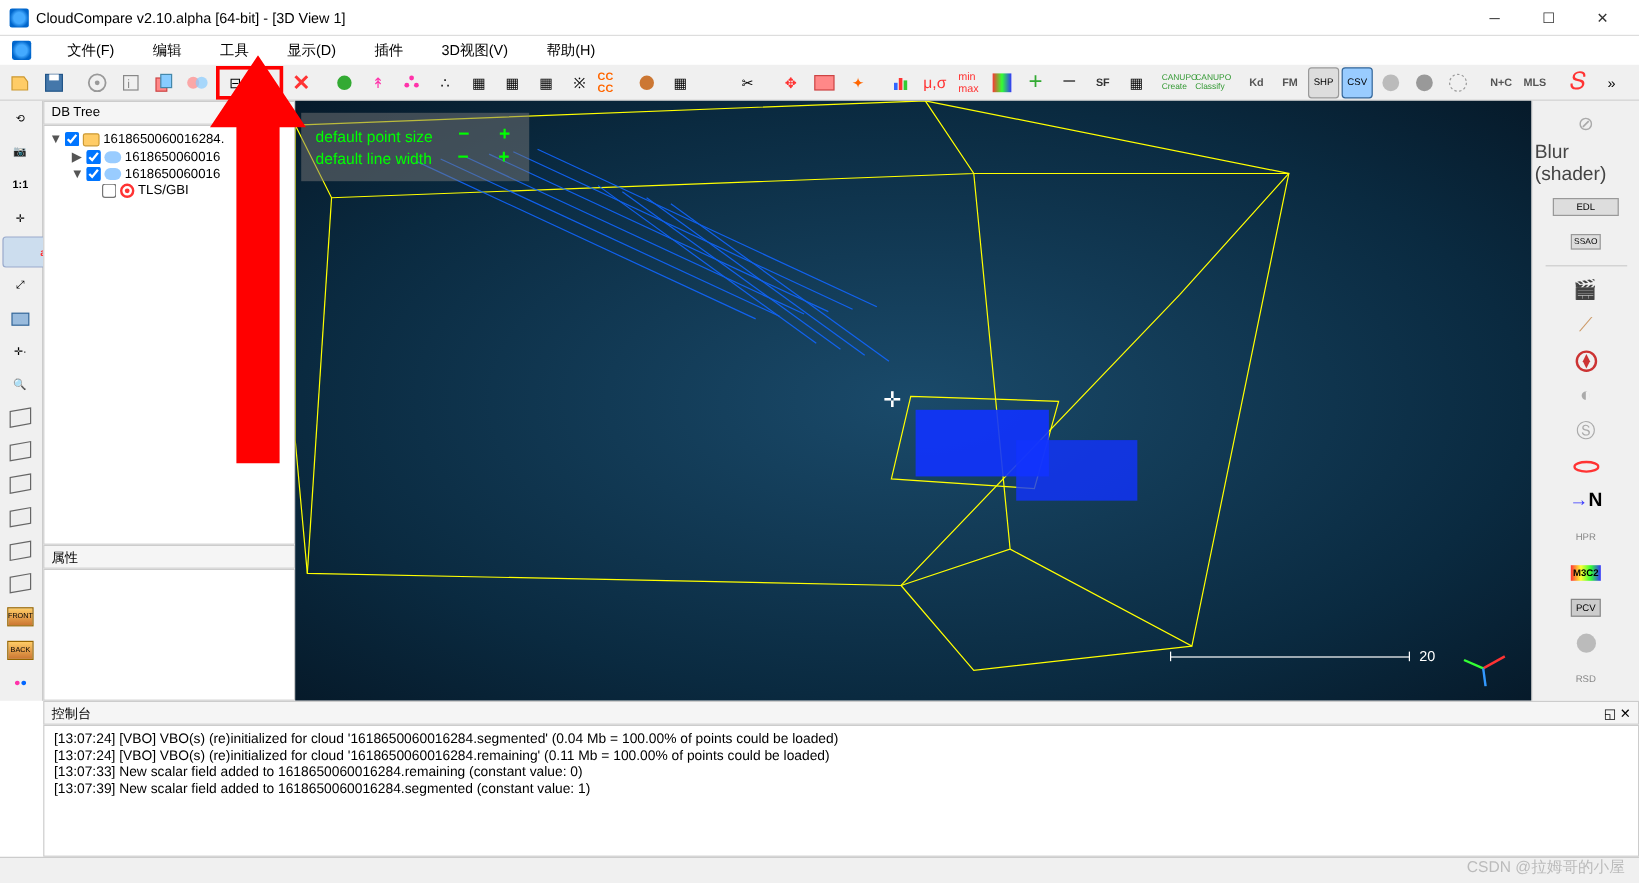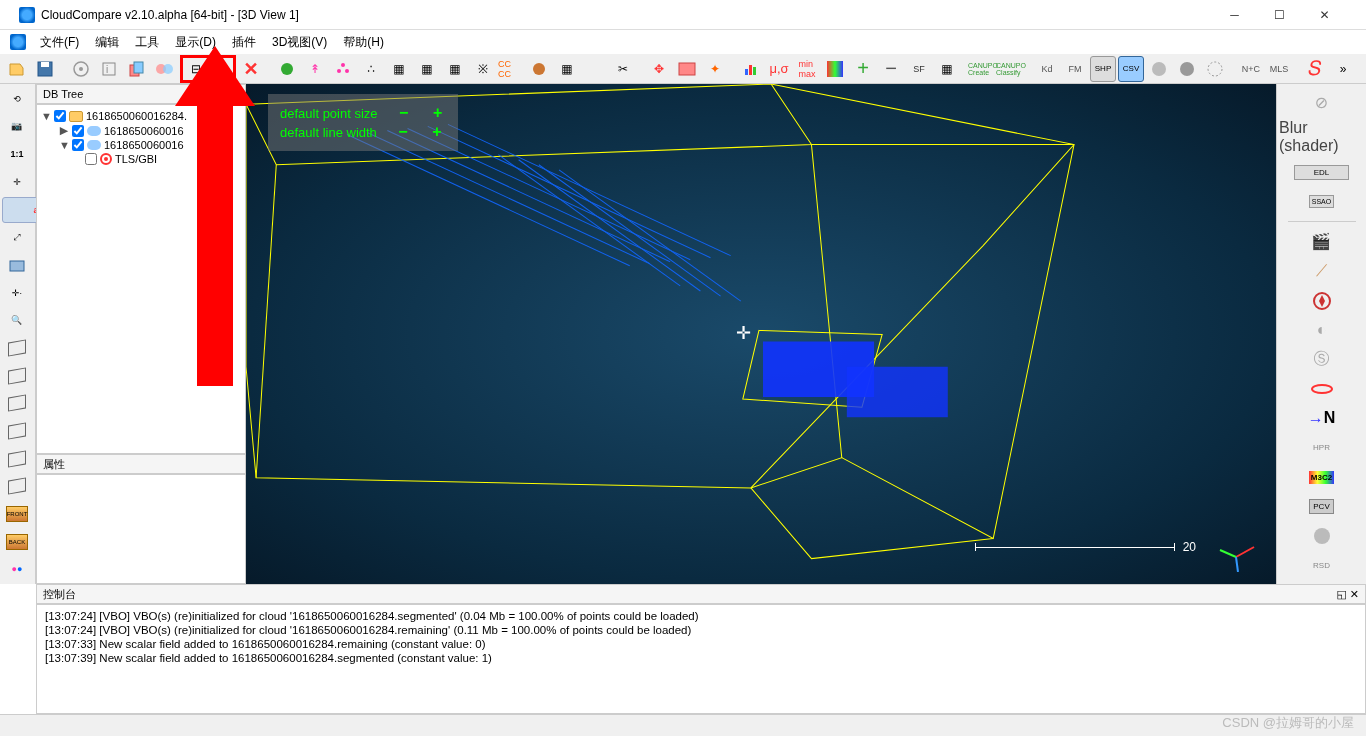--- a/index.html
+++ b/index.html
@@ -1,35 +1,35 @@
 <!DOCTYPE html>
 <html><head>
 <meta charset="utf-8">
 <style>
 * { box-sizing: border-box; margin: 0; padding: 0; font-family: "Microsoft YaHei", Tahoma, sans-serif; }
 body { background: #fff; width: 1366px; height: 736px; overflow: hidden; font-size: 12px; }
 
 
-.titlebar { height: 30px; display: flex; align-items: center; padding: 0 19px; border-bottom: 1px solid #ddd; }
+.titlebar { height: 30px; display: flex; align-items: center; padding: 0 8px; border-bottom: 1px solid #ddd; }
 .titlebar .app-icon { width: 16px; height: 16px; background: radial-gradient(circle, #4af 40%, #06c 70%); border-radius: 2px; margin-right: 6px; }
 .titlebar .title { flex: 1; font-size: 12px; }
 .titlebar .win-controls { display: flex; gap: 0; }
 .titlebar .win-btn { width: 45px; height: 30px; display: flex; align-items: center; justify-content: center; color: #333; }
 
 
 .menubar { height: 24px; display: flex; align-items: center; padding: 0 4px; font-size: 12px; }
 .menubar .app-icon-small { width: 16px; height: 16px; background: radial-gradient(circle, #4af 40%, #06c 70%); border-radius: 2px; margin: 0 6px; }
-.menubar .menu-item { padding: 2px 8px; }
+.menubar .menu-item { padding: 2px 8px; margin-left: 16px; }
 
 
 .toolbar { height: 30px; display: flex; align-items: center; padding: 2px 4px; border-bottom: 1px solid #ccc; gap: 2px; background: #f0f0f0; }
 .toolbar .tb-btn { width: 26px; height: 26px; display: flex; align-items: center; justify-content: center; border-radius: 3px; position: relative; }
 .toolbar .sep { width: 6px; }
 .toolbar .tb-highlight { border: 3px solid #f00; width: 56px; height: 28px; display: flex; align-items: center; justify-content: center; gap: 2px; }
-.tb-text { font-size: 9px; font-weight: normal; }
+.tb-text { font-size: 9px; font-weight: bold; }
 
 
 .main { display: flex; height: 500px; }
 
 
 .left-vtoolbar { width: 36px; background: #f0f0f0; border-right: 1px solid #ccc; display: flex; flex-direction: column; padding: 2px; gap: 2px; }
 .left-vtoolbar .vtb-btn { width: 30px; height: 30px; display: flex; align-items: center; justify-content: center; border-radius: 3px; font-size: 9px; }
 .left-vtoolbar .vtb-btn.active { background: #cde; border: 1px solid #9ac; padding-left: 40px; }
 .cube-icon { width: 18px; height: 14px; border: 1.5px solid #666; transform: skewY(-10deg); background: #eee; }
 
@@ -43,21 +43,21 @@
 .folder-icon { width: 14px; height: 11px; background: #fc6; border: 1px solid #c93; border-radius: 2px; }
 .cloud-icon { width: 14px; height: 10px; background: #9cf; border-radius: 5px; }
 .target-icon { width: 12px; height: 12px; border: 2px solid #f33; border-radius: 50%; position: relative; }
 .target-icon:after { content:''; position:absolute; inset:2px; border-radius:50%; background:#f33;}
 
 .props-header { height: 20px; background: #f5f5f5; border: 1px solid #ccc; padding: 2px 6px; font-size: 11px; }
 .props-area { height: 110px; background: #fff; border: 1px solid #ccc; }
 
 
 .viewport { flex: 1; position: relative; background: radial-gradient(ellipse at center, #1a4a6a 0%, #0a2a40 70%, #061a2a 100%); overflow: hidden; }
-.viewport-overlay { position: absolute; top: 10px; left: 22px; background: rgba(120,120,120,0.5); padding: 8px 12px; font-family: monospace; color: #0f0; font-size: 13px; }
+.viewport-overlay { position: absolute; top: 10px; left: 5px; background: rgba(120,120,120,0.5); padding: 8px 12px; font-family: monospace; color: #0f0; font-size: 13px; }
 .overlay-row { display: flex; align-items: center; gap: 18px; margin: 3px 0; }
 .overlay-btn { width: 16px; height: 16px; display:flex; align-items:center; justify-content:center; color:#0f0; font-size:16px; font-weight:bold;}
 .scale-bar { position: absolute; bottom: 30px; right: 80px; color: #fff; font-size: 12px; display: flex; align-items: center; gap: 8px; }
 .scale-line { width: 200px; height: 1px; background: #fff; position: relative; }
 .scale-line:before,.scale-line:after { content:''; position:absolute; width:1px; height:8px; background:#fff; top:-4px; }
 .scale-line:after { right:0; }
 .trihedron { position: absolute; bottom: 12px; right: 20px; width: 40px; height: 40px; }
 .crosshair { position:absolute; left:490px; top:238px; color:#fff; font-size:18px; }
 
 

